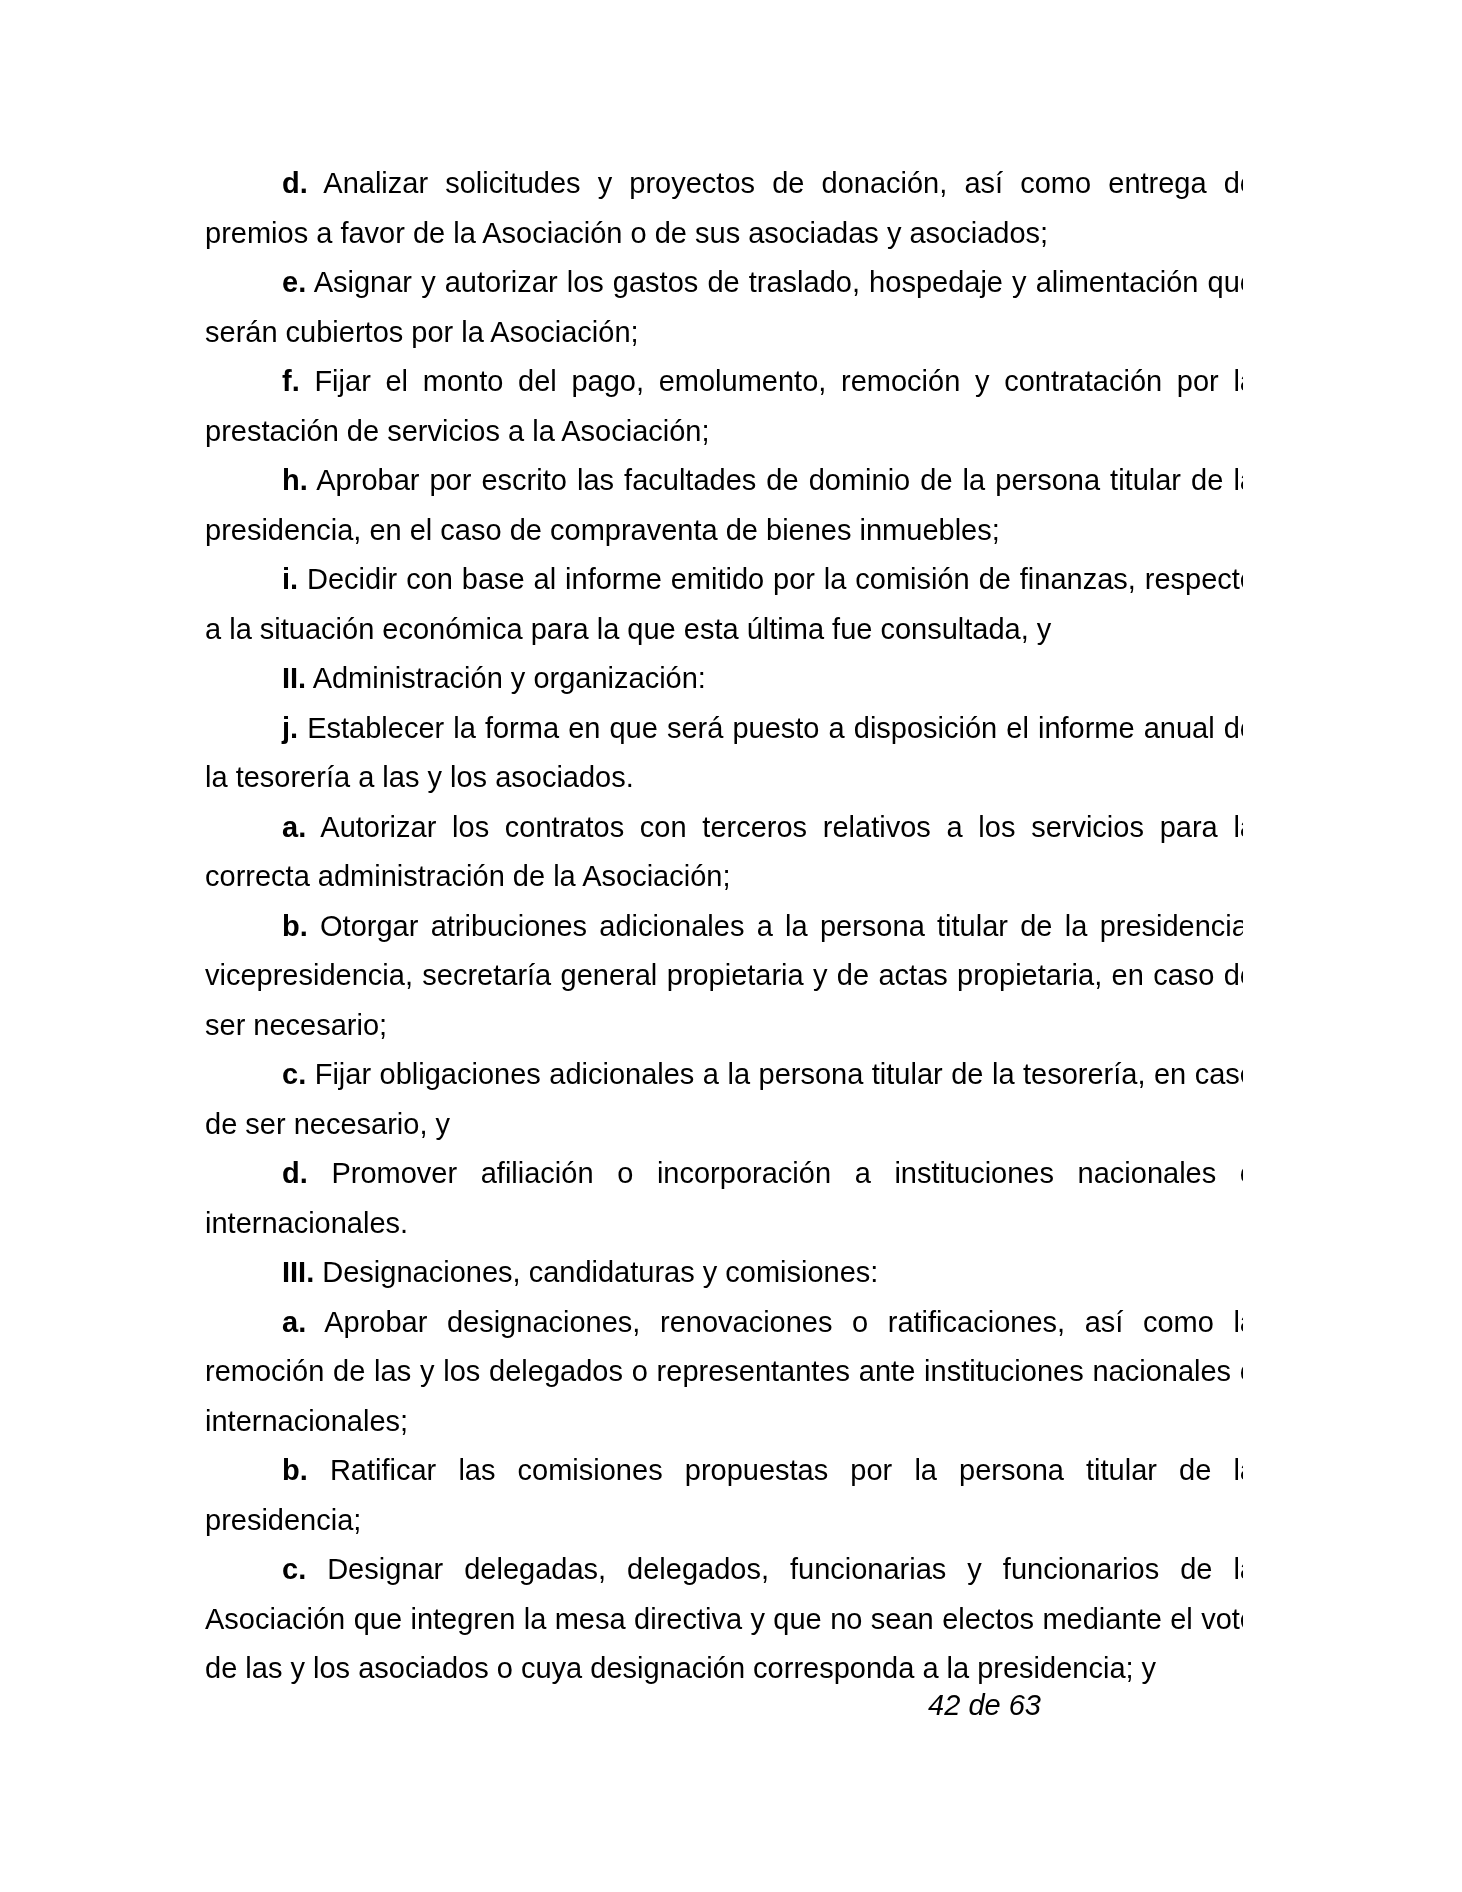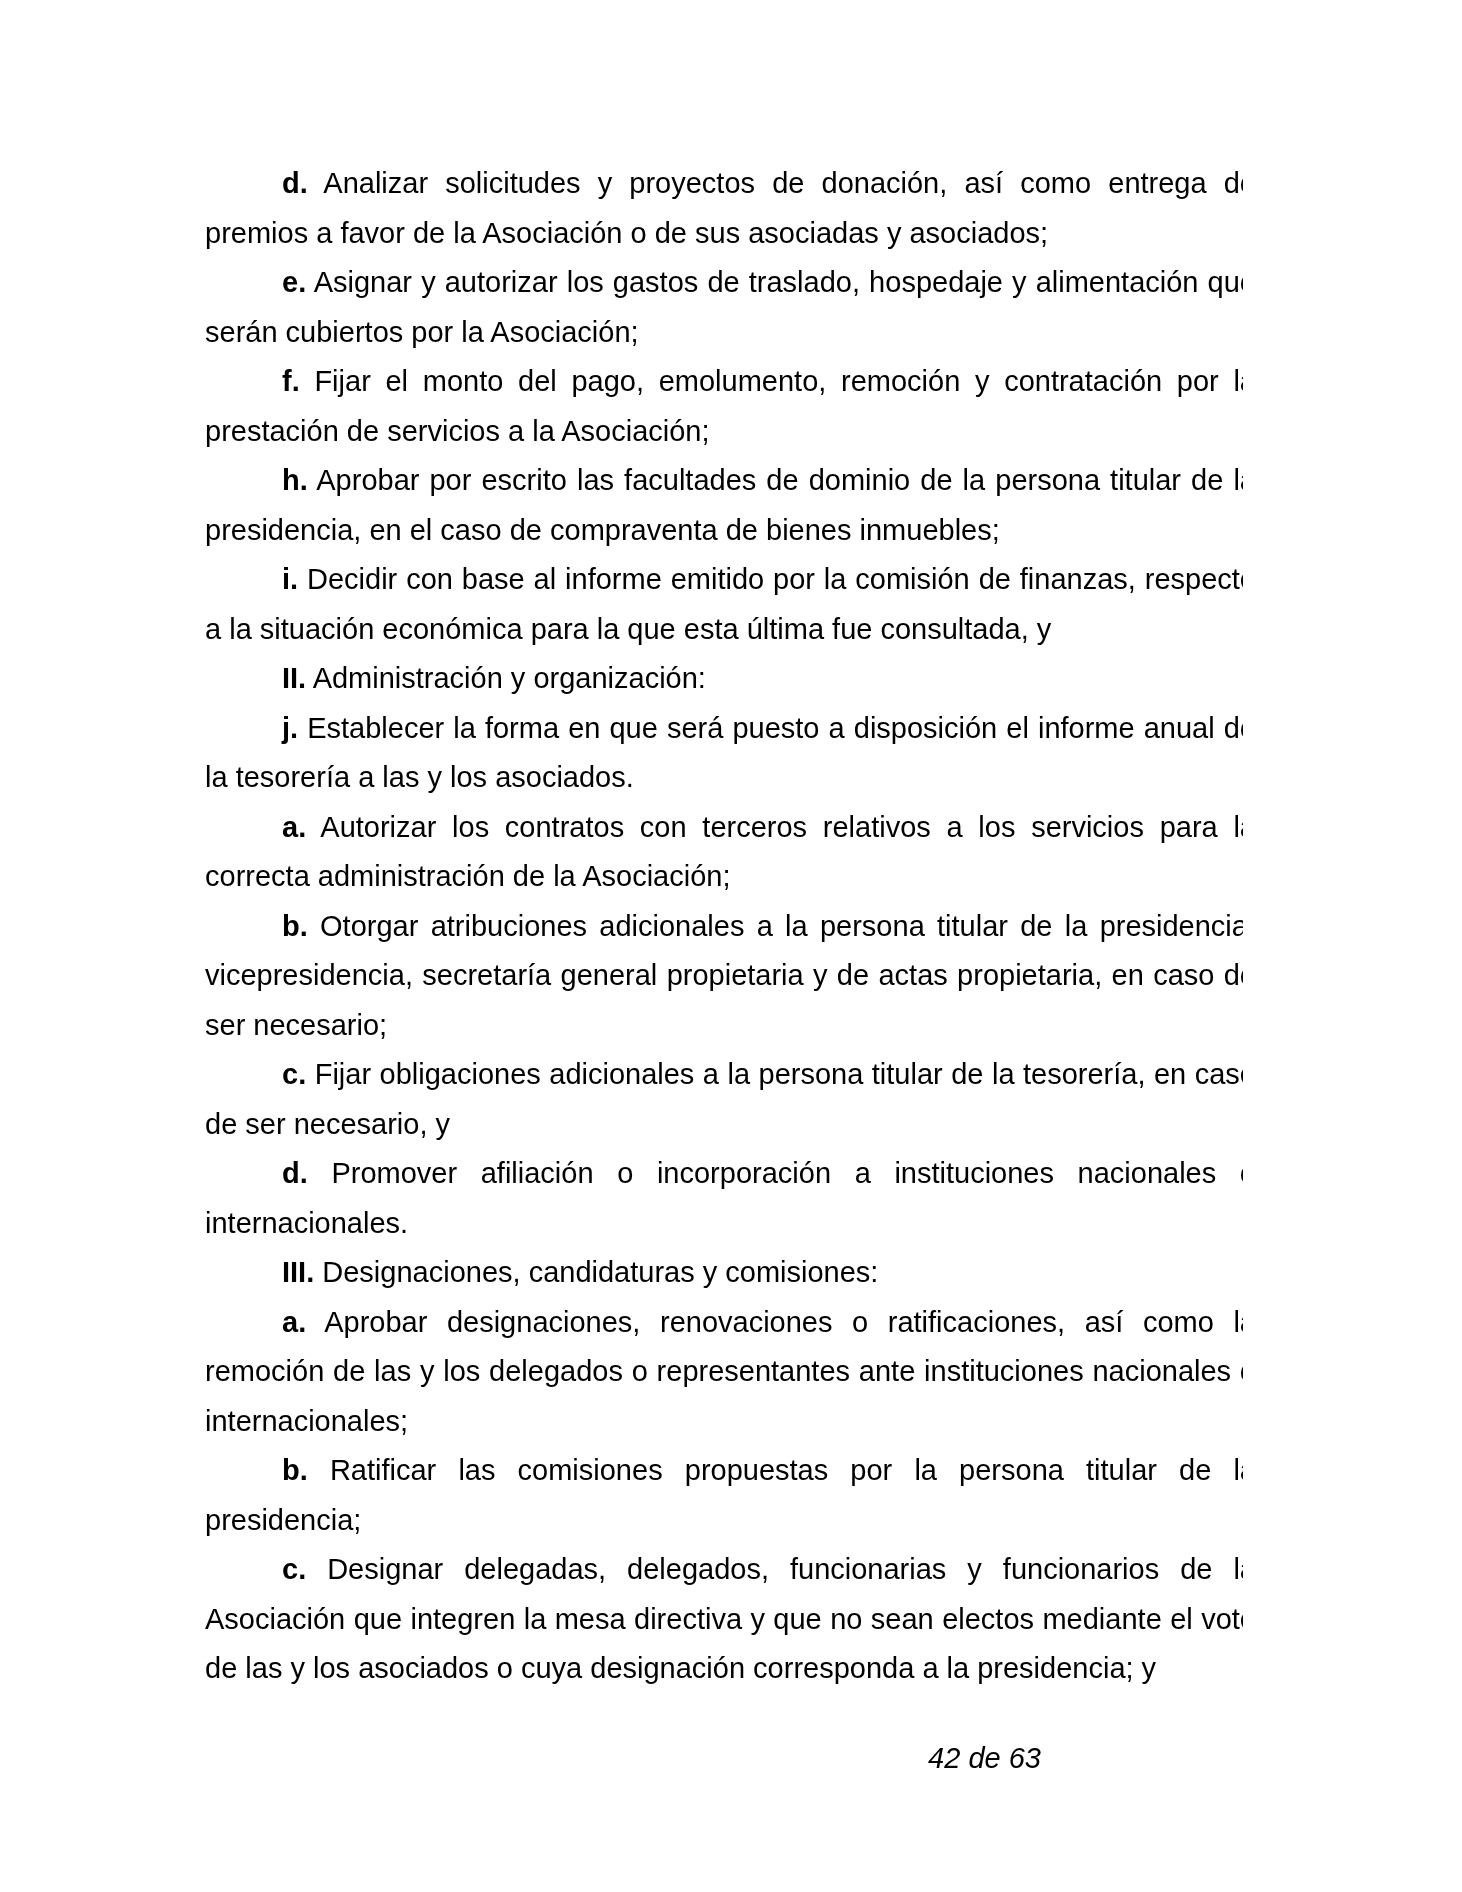--- a/index.html
+++ b/index.html
@@ -28,21 +28,21 @@
   .para {
     margin: 0;
     text-indent: 77px;
   }
   .plabel {
     font-weight: bold;
   }
   .footer {
     position: absolute;
     right: 202px;
-    top: 1734px;
+    top: 1681px;
     font-size: 29px;
     line-height: 49.5px;
     font-style: italic;
     text-align: right;
   }
 </style>
 </head>
 <body>
 
 <div class="page">

